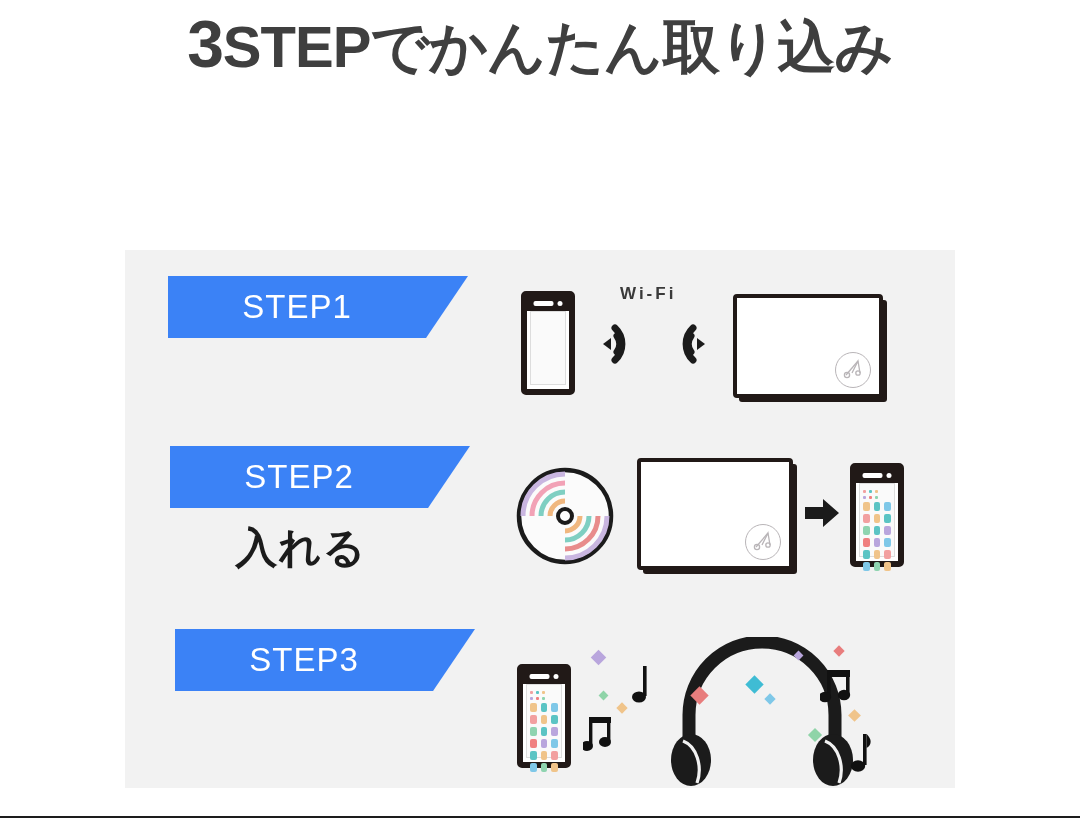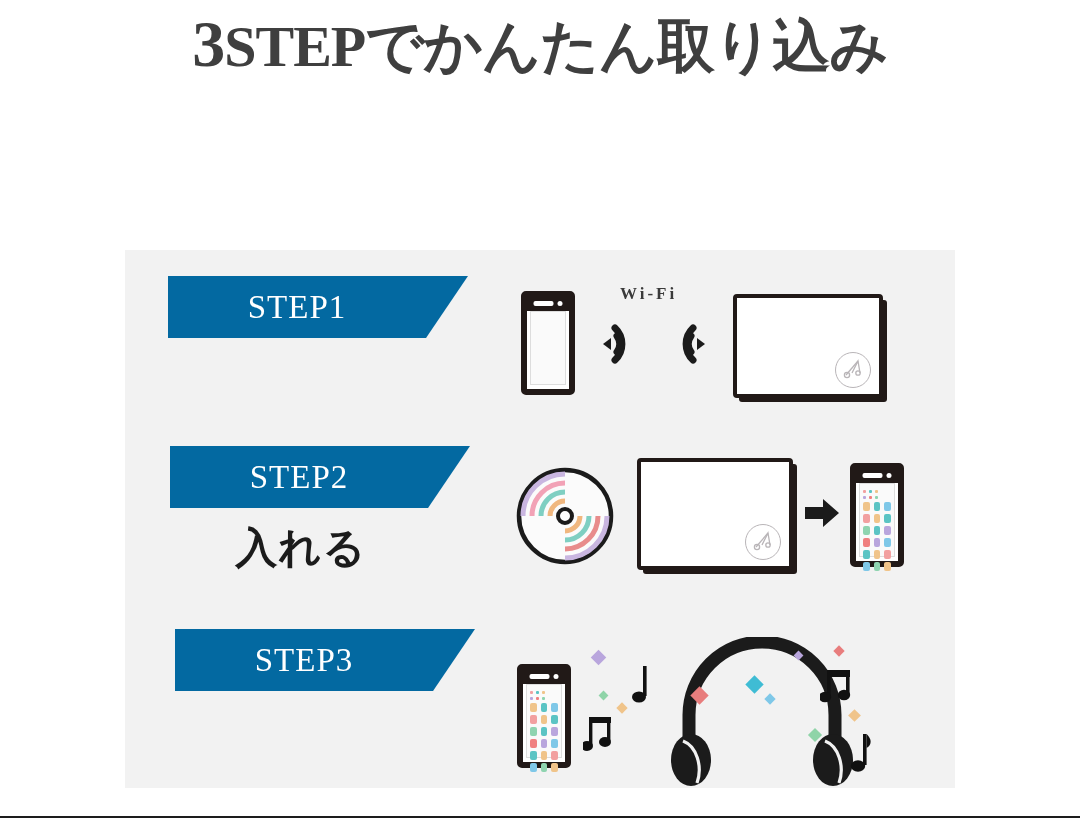--- a/index.html
+++ b/index.html
@@ -4,21 +4,21 @@
 <style>
   html,body{margin:0;padding:0;}
   body{
     width:1080px;height:823px;
     background:#ffffff;
     font-family:"Liberation Sans","DejaVu Sans",sans-serif;
     color:#3a3a3a;
     overflow:hidden;
     position:relative;
   }
-  .page{position:relative;width:1080px;height:823px;font-family:Liberation Serif, serif;}
+  .page{position:relative;width:1080px;height:823px;}
 
   
   .title{
     position:absolute;left:0;top:6px;width:1080px;
     text-align:center;
     font-size:58px;
     font-weight:bold;
     letter-spacing:-1px;
     color:#3f3f3f;
     white-space:nowrap;
@@ -46,21 +46,21 @@
   .row3{top:379px;}
 
   
   .step-block{position:absolute;top:0;}
   .b1{left:43px;}
   .b2{left:45px;}
   .b3{left:50px;}
   .banner{
     position:relative;
     width:300px;height:62px;
-    background:#0369a1;
+    background:#3b82f6;
     clip-path:polygon(0 0,100% 0,86% 100%,0 100%);
     box-shadow:0 2px 2px rgba(0,0,0,.10);
   }
   .banner-label{
     position:absolute;left:0;top:0;width:258px;height:62px;
     display:flex;align-items:center;justify-content:center;
     color:#ffffff;font-size:33px;font-weight:normal;letter-spacing:1px;
   }
   .step-jp{
     margin-top:12px;width:262px;text-align:center;

